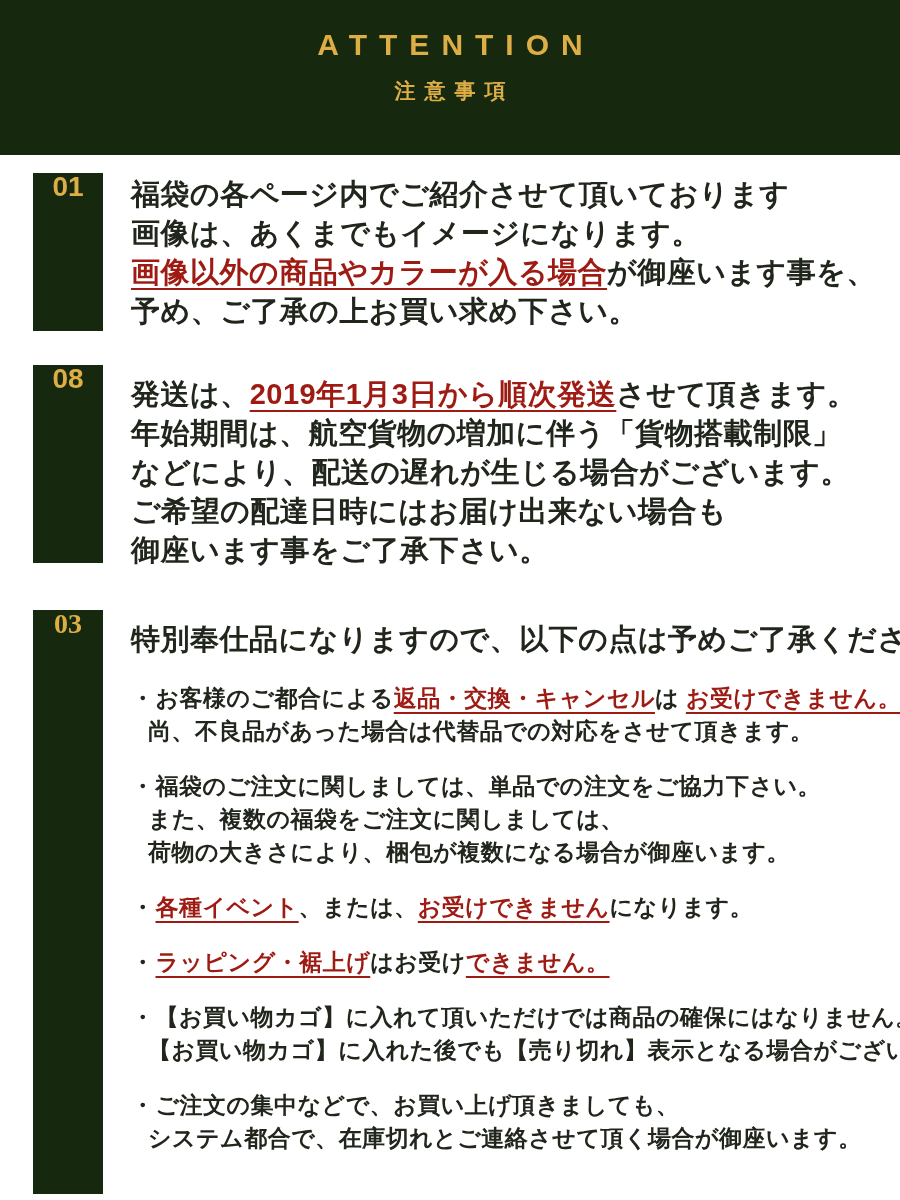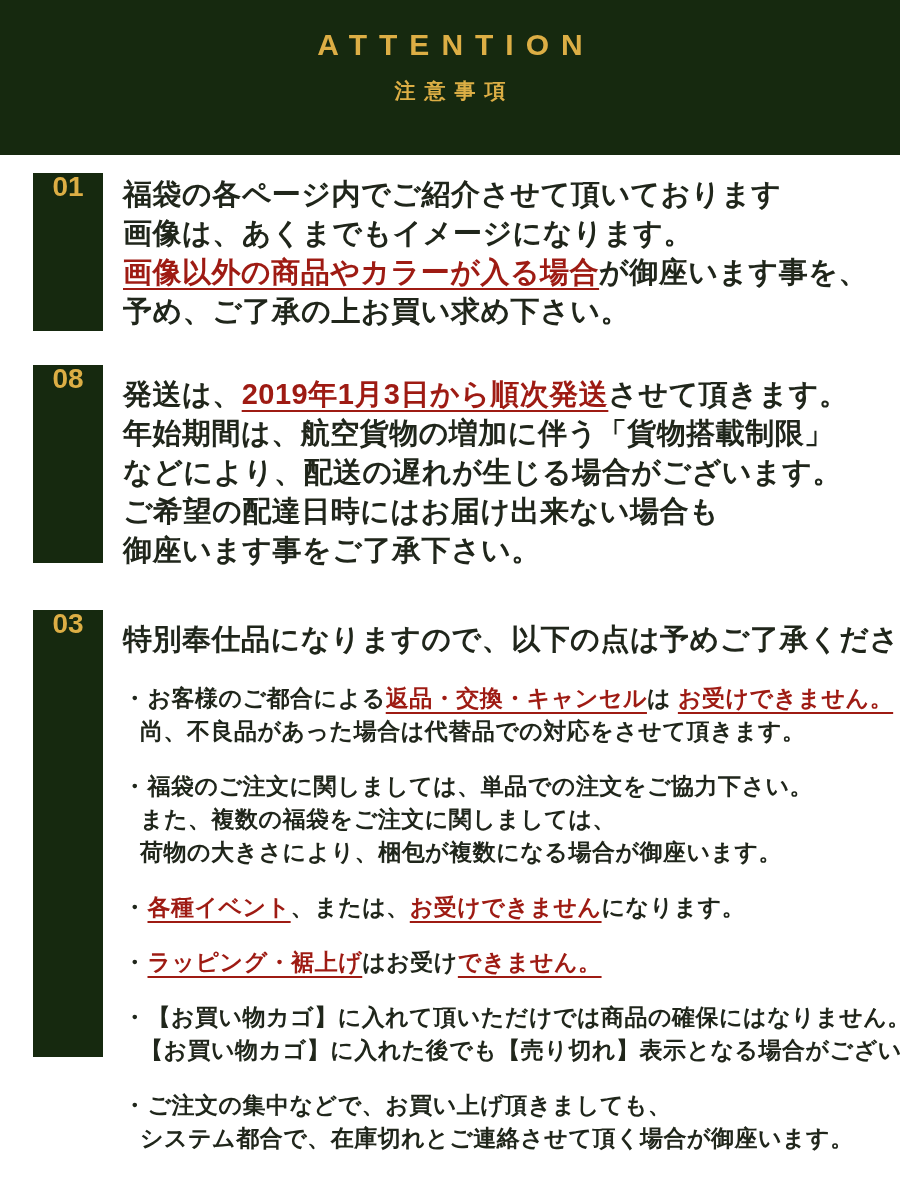--- a/index.html
+++ b/index.html
@@ -30,22 +30,22 @@
   .sec-01{margin-top:18px;}
   .sec-02{margin-top:34px;}
   .sec-03{margin-top:40px;}
   .numbox{
     flex:none;width:70px;box-sizing:border-box;background:var(--green);
     color:var(--gold);font-weight:bold;font-size:28px;line-height:1;
     text-align:center;
   }
   .sec-01 .numbox{height:158px;}
   .sec-02 .numbox{height:198px;}
-  .sec-03 .numbox{height:447px;}
-  .body-col{margin-left:20px;flex:1;min-width:0;}
+  .sec-03 .numbox{height:584px;font-family:Liberation Serif, serif;}
+  .body-col{margin-left:28px;flex:1;min-width:0;}
   .sec-01 .body-col{padding-top:2px;}
   .sec-02 .body-col{padding-top:10px;}
   .sec-03 .body-col{padding-top:10px;}
   .line{
     font-size:29px;font-weight:bold;color:var(--text);
     line-height:39px;letter-spacing:0.5px;white-space:nowrap;
   }
   .heading{margin-bottom:23px;}
   
   .ru{

